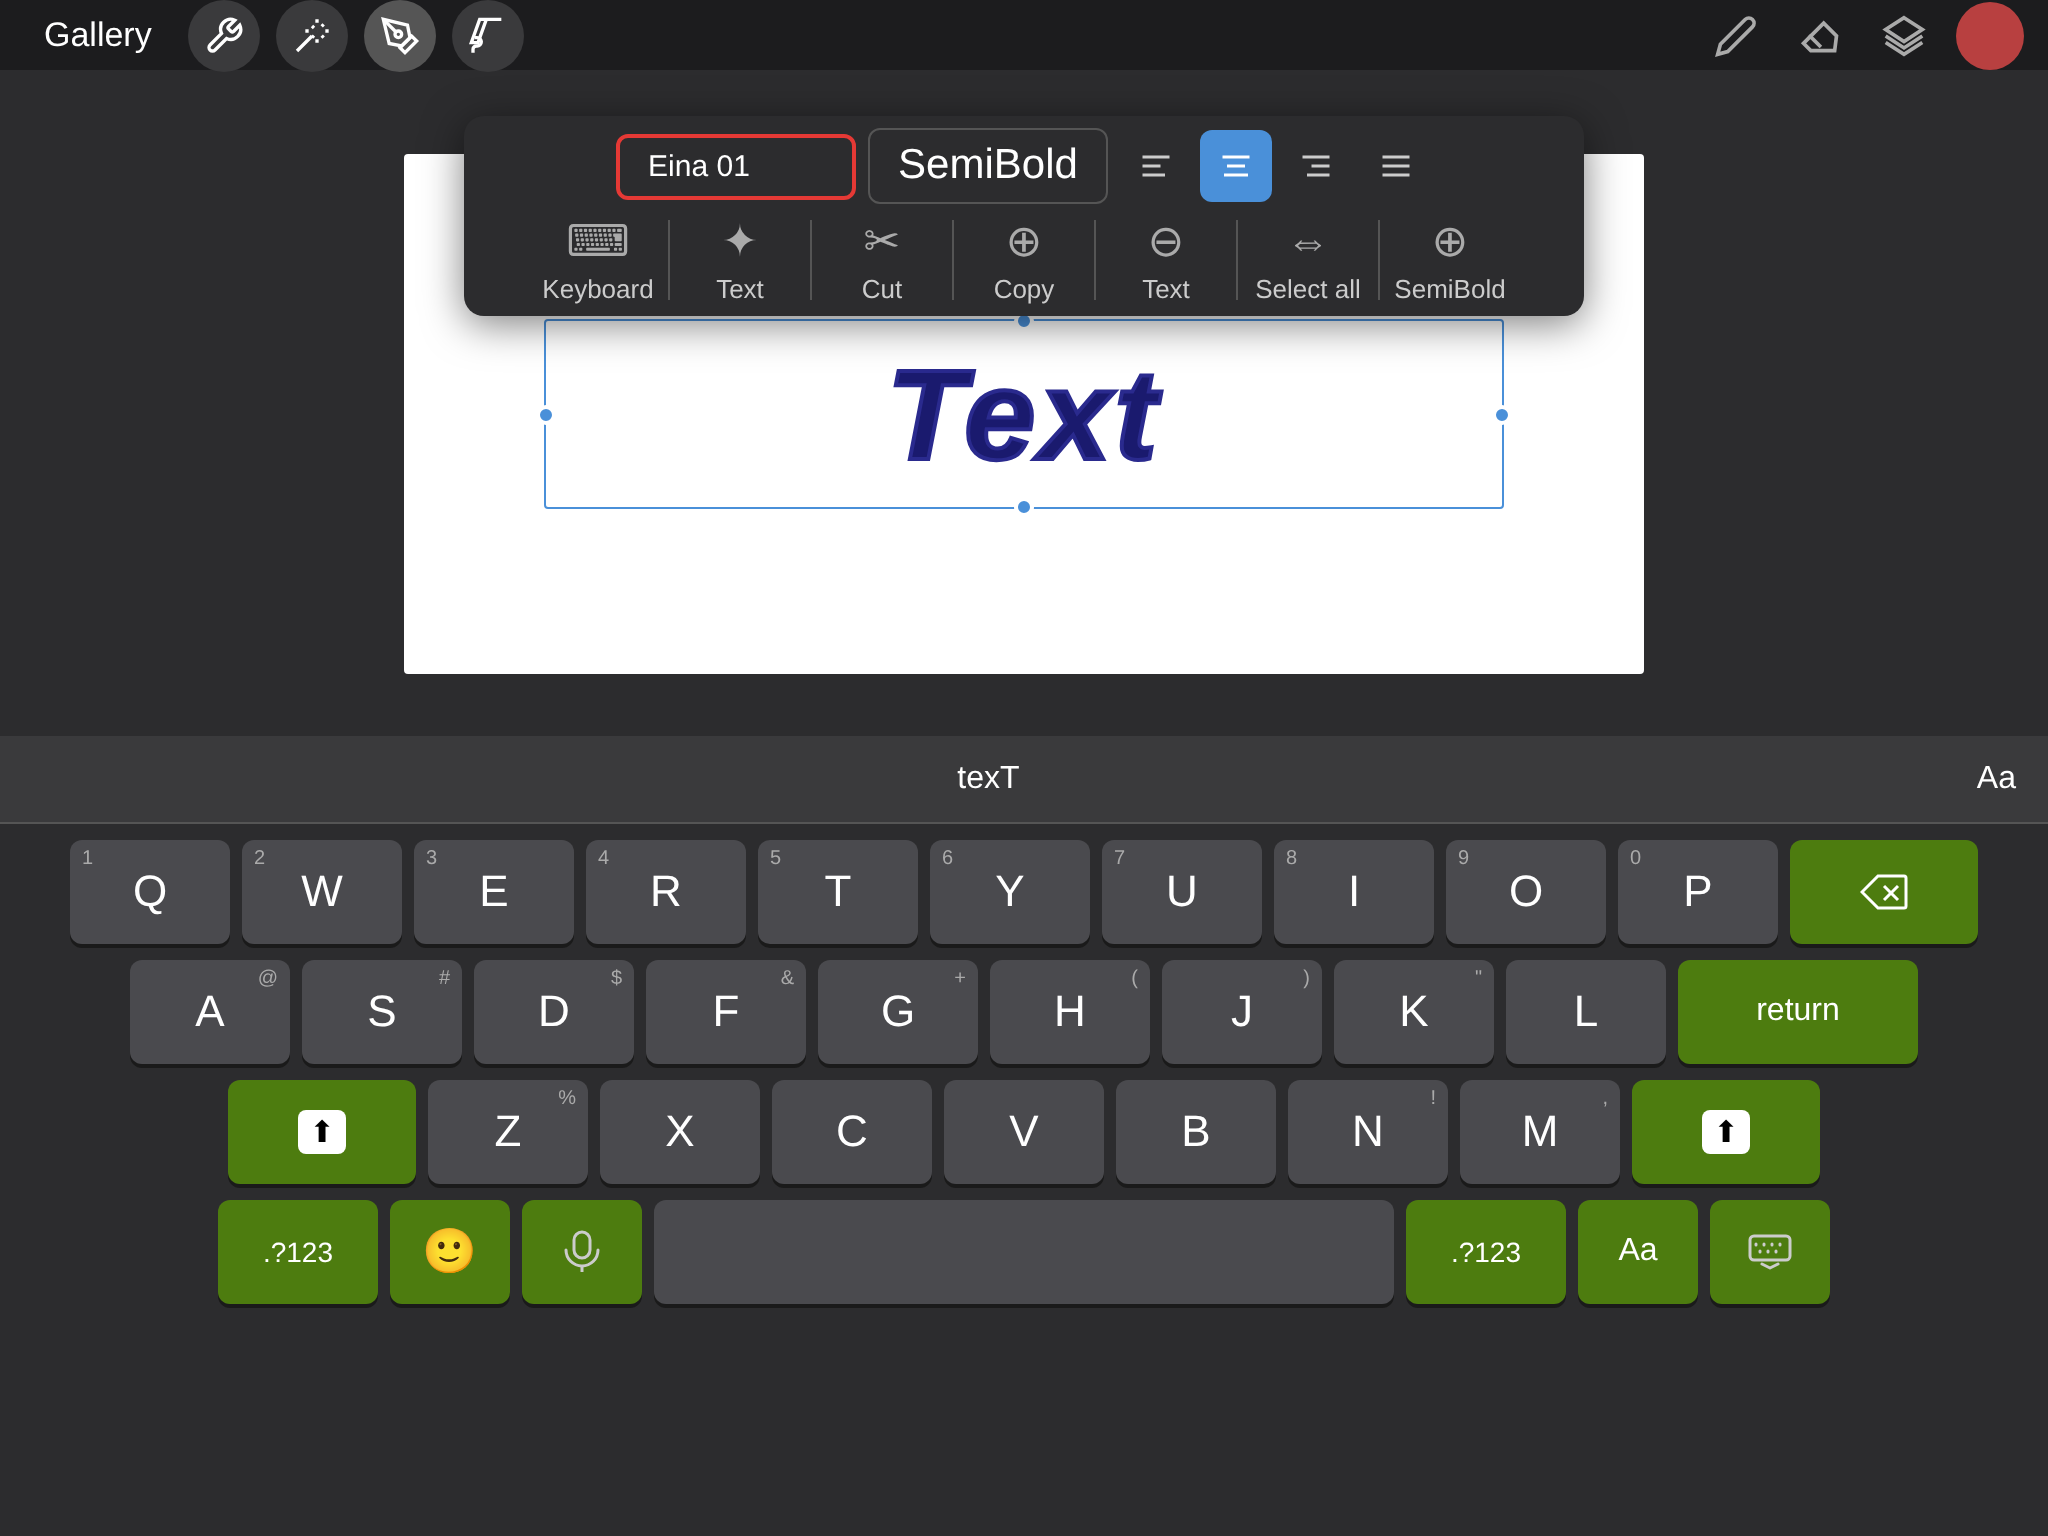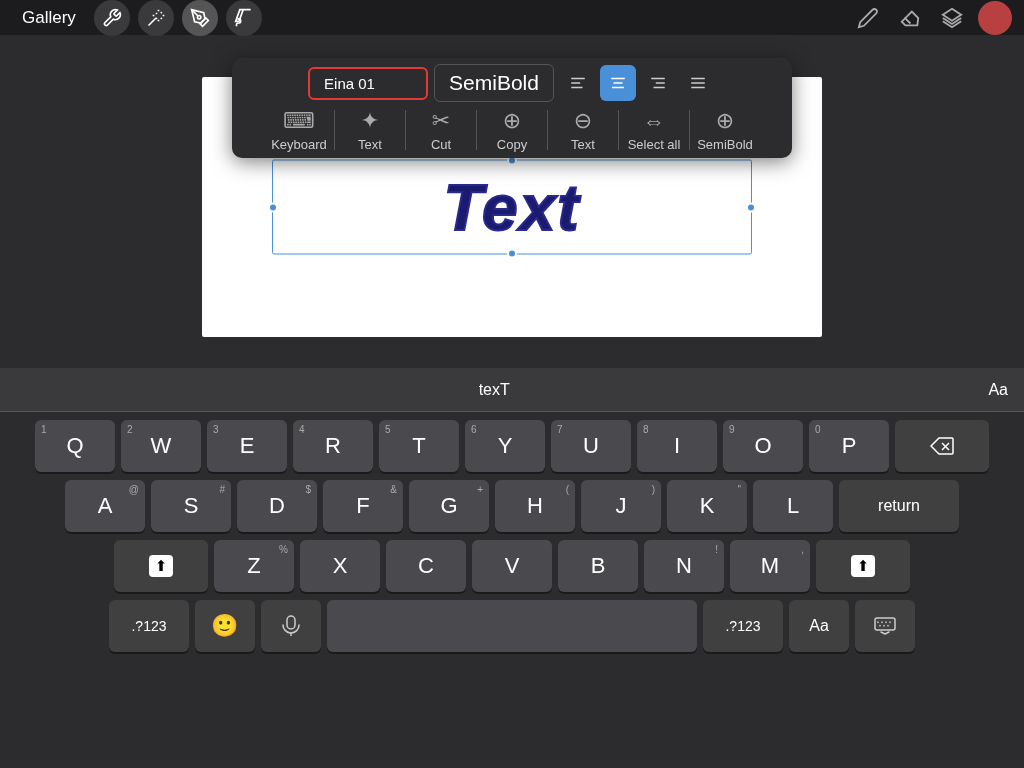--- a/index.html
+++ b/index.html
@@ -282,21 +282,21 @@
       font-size: 10px;
       color: #aaa;
     }
     .key-symbol {
       position: absolute;
       top: 4px; right: 6px;
       font-size: 10px;
       color: #aaa;
     }
     .key-special {
-      background: #404040;
+      background: #4d7c0f;
       color: #fff;
       font-size: 15px;
     }
     .key-backspace { width: 94px; height: 52px; }
     .key-return { width: 120px; height: 52px; font-size: 16px; }
     .key-shift { width: 94px; height: 52px; }
     .key-shift-right { width: 94px; height: 52px; }
     .key-space { width: 370px; height: 52px; background: #4a4a4e; }
     .key-123 { width: 80px; height: 52px; }
     .key-emoji { width: 60px; height: 52px; }

